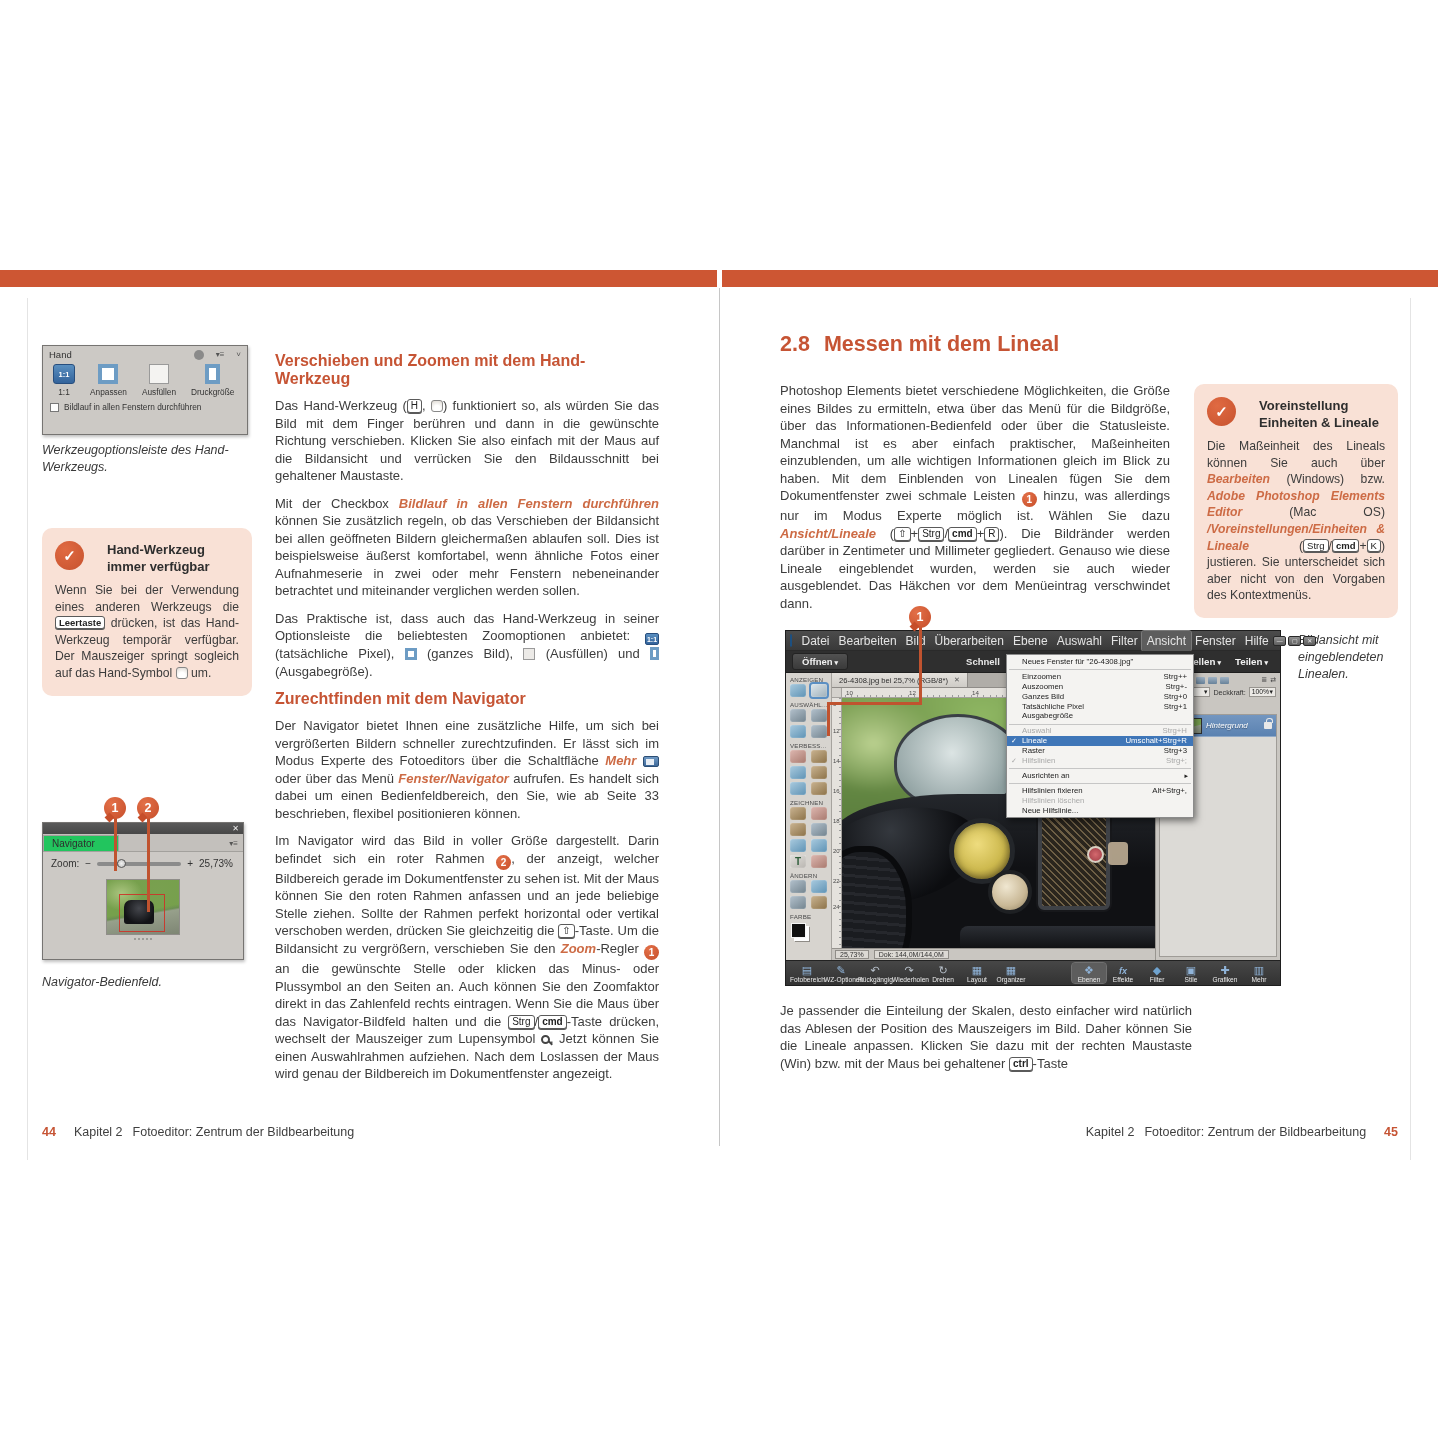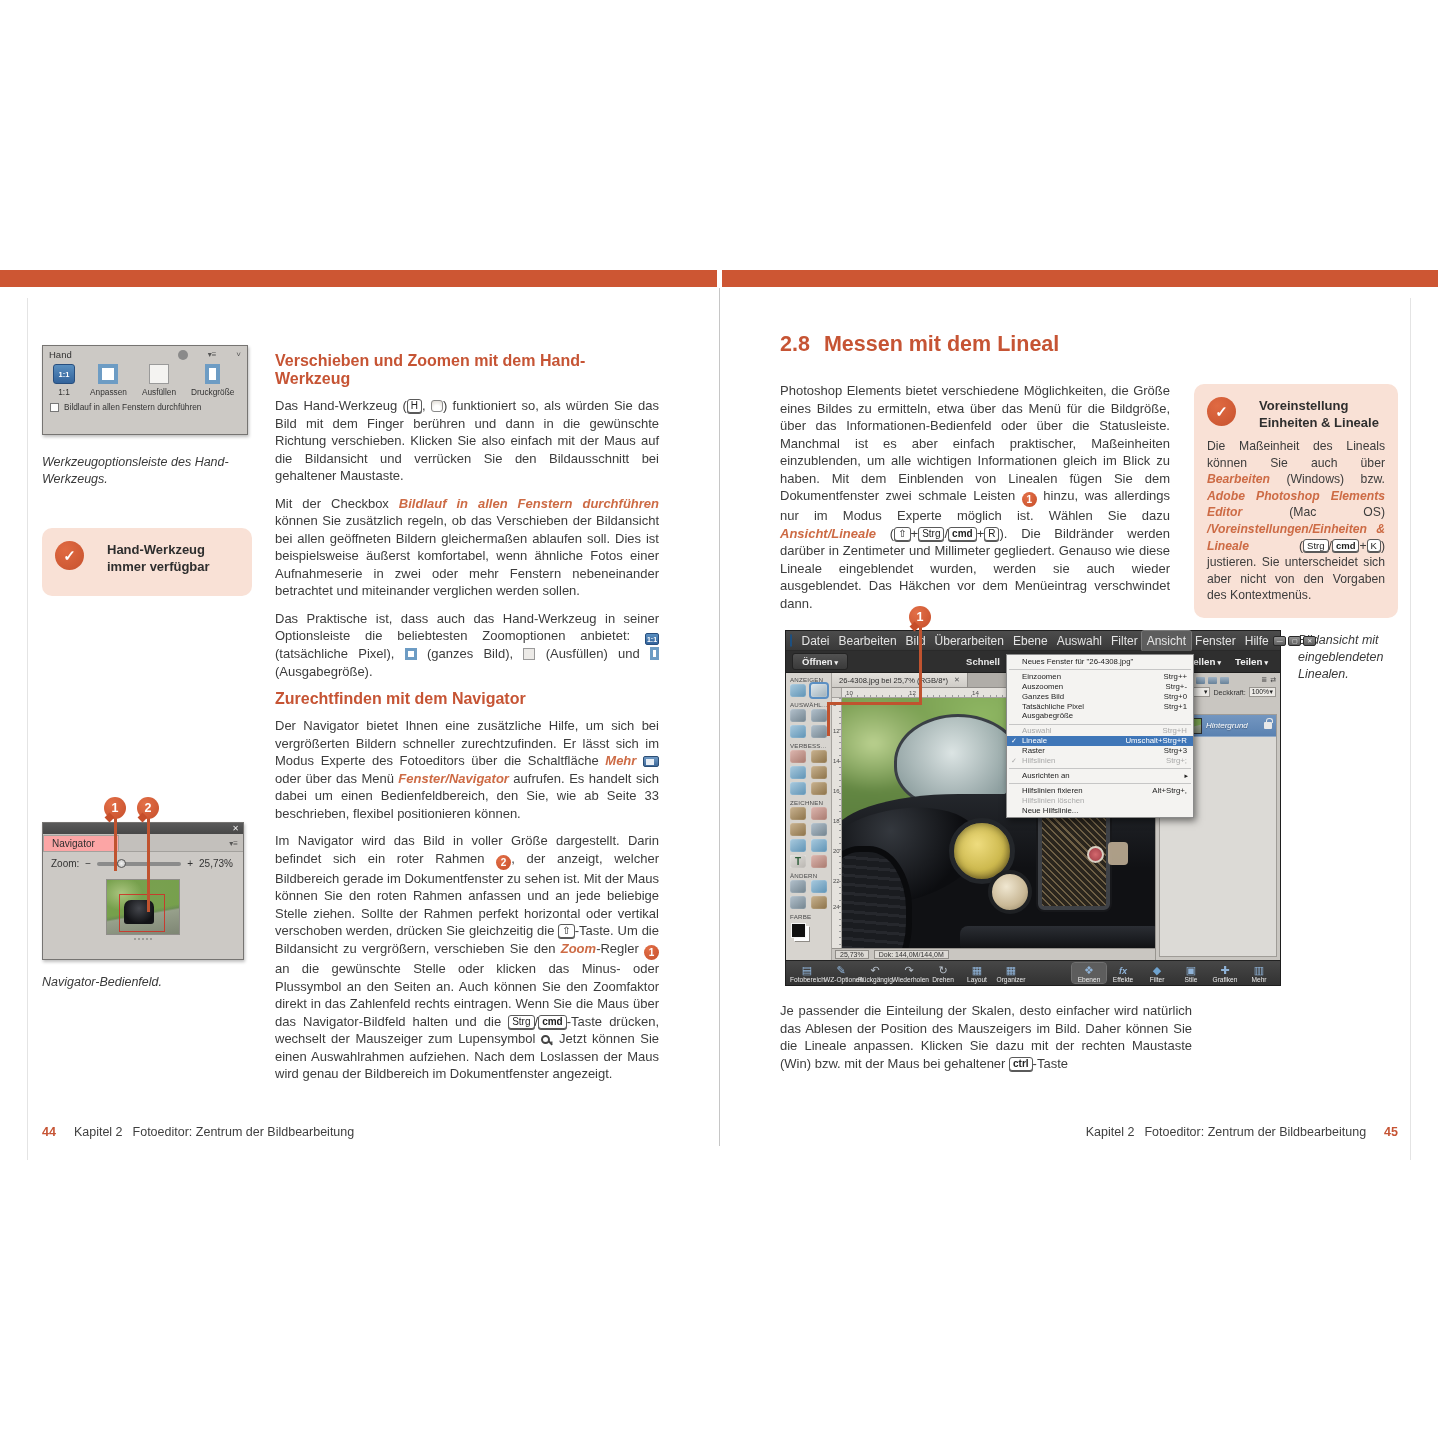--- a/index.html
+++ b/index.html
@@ -37,38 +37,38 @@
 .tip-title{font-weight:bold;font-size:13px;line-height:16.5px;color:#2e2e2e;padding-top:1px}
 .tip-body{font-size:12.2px;line-height:16.6px;text-align:justify;color:#3c3c3c}
 .tip-body .key{font-size:9.5px;line-height:11px}
 
 .pin{position:absolute;width:22px;height:22px;border-radius:50%;background:radial-gradient(circle at 35% 30%,#e37048,#c64e2a);color:#fff;font-weight:bold;font-size:12.5px;display:flex;align-items:center;justify-content:center;z-index:7}
 .pin::after{content:"";position:absolute;left:2px;bottom:-2px;width:7px;height:7px;background:#c64e2a;transform:rotate(45deg);z-index:-1}
 .cline{position:absolute;background:#c0532f;z-index:6}
 
 .ui-panel{position:absolute;background:#ccc9c5;border:1px solid #767472;box-shadow:1px 2px 3px rgba(0,0,0,.25)}
 
-.hp-title{display:flex;align-items:center;font-size:9.5px;color:#333;padding:3px 6px 2px;gap:20px}
+.hp-title{display:flex;align-items:center;font-size:9.5px;color:#333;padding:3px 6px 2px;gap:12px}
 .hp-sp{flex:1}
 .hp-mi{font-size:8px;color:#555}
 .hp-qm{width:10px;height:10px;border-radius:50%;background:#8a8a8a;color:#fff;font-size:7px;text-align:center;line-height:10px}
 .hp-btns{display:flex;gap:15px;padding:2px 10px 0}
 .hp-btn{text-align:center;font-size:8.3px;color:#333}
 .hp-ic{margin:0 auto 3px}
 .ic-11{width:22px;height:20px;background:linear-gradient(#5a8fc0,#33639b);border:1px solid #274e7e;border-radius:3px;color:#fff;font-size:7.5px;font-weight:bold;line-height:19px;text-align:center}
 .ic-fit{width:20px;height:20px;background:#fff;border:4px solid #6d9cc4}
 .ic-fill{width:20px;height:20px;background:#f4f3f1;border:1px solid #9a9a9a}
 .ic-print{width:15px;height:20px;background:#fff;border:4px solid #6d9cc4}
 .hp-check{display:flex;align-items:center;gap:5px;padding:5px 7px;font-size:8.3px;color:#333}
 .cb{width:9px;height:9px;border:1px solid #777;background:#fdfdfd}
 
 .nv-strip{height:11px;background:linear-gradient(#5a5a5a,#474747);display:flex;justify-content:flex-end;align-items:center;padding:0 4px}
 .nv-x{color:#eee;font-size:8px;line-height:8px}
 .nv-tabs{height:18px;background:#c3c0bc;display:flex;align-items:flex-end;border-bottom:1px solid #a3a19d}
-.nv-tab{width:76px;background:#fca5a5;border:1px solid #a3a19d;border-bottom:none;font-size:10px;color:#2e2e2e;padding:2px 8px 2px}
+.nv-tab{width:76px;background:#22c55e;border:1px solid #a3a19d;border-bottom:none;font-size:10px;color:#2e2e2e;padding:2px 8px 2px}
 .nv-mi{margin-left:auto;font-size:8px;color:#555;padding:0 5px 3px}
 .nv-zoom{display:flex;align-items:center;gap:6px;padding:6px 8px 2px;font-size:10px;color:#333}
 .nv-track{position:relative;width:84px;height:4px;background:#8b8b8b;border-radius:2px}
 .nv-thumbb{position:absolute;left:24%;top:-3px;width:9px;height:9px;border-radius:50%;background:radial-gradient(#f0f0f0,#bdbdbd);border:1px solid #555}
 .nv-art{width:74px;height:56px;margin:8px auto 0;border:1px solid #8f8d89;position:relative;overflow:hidden;background:radial-gradient(30px 24px at 20% 25%,#aac47f,transparent 70%),radial-gradient(40px 30px at 70% 20%,#79a050,transparent 70%),linear-gradient(170deg,#76a04c 55%,#6c8f52 60%,#97a08b 63%,#7e8674)}
 .nv-art::after{content:"";position:absolute;left:17px;top:20px;width:30px;height:24px;background:radial-gradient(circle at 50% 35%,#44464c,#121316 70%);border-radius:7px 7px 3px 3px}
 .nv-art::before{content:"";position:absolute;left:12px;top:14px;width:44px;height:36px;border:1px solid rgba(205,50,40,.9);z-index:2}
 .nv-grip{height:8px;display:flex;justify-content:center;align-items:center;gap:2px}
 .nv-grip i{width:2px;height:2px;background:#8e8c88;border-radius:50%}
 
@@ -202,30 +202,31 @@
       <div class="hp-btn">
         <div class="hp-ic ic-print"></div>
         <span>Druckgröße</span>
       </div>
     </div>
     <div class="hp-check">
       <span class="cb"></span>
       <span>Bildlauf in allen Fenstern durchführen</span>
     </div>
   </div>
-  <div class="caption" style="left:42px;top:454px;width:195px">Werkzeugoptionsleiste des Hand-Werkzeugs.</div>
+  <div class="caption" style="left:42px;top:442px;width:195px">Werkzeugoptionsleiste des Hand-Werkzeugs.</div>
 
   <div class="tipbox" style="left:42px;top:528px;width:210px">
     <div class="tip-head">
       <div class="tip-check"></div>
       <div class="tip-title">
         <div>Hand-Werkzeug</div>
         <div>immer verfügbar</div>
       </div>
     </div>
+    <div class="tip-body"><span>Wenn Sie bei der Verwendung eines anderen Werkzeugs die </span><span class="key keyb">Leertaste</span><span> drücken, ist das Hand-Werkzeug temporär verfügbar. Der Mauszeiger springt sogleich auf das Hand-Symbol </span><span class="ii hand-icon"></span><span> um.</span></div>
   </div>
 
   <div class="cline" style="left:114px;top:816px;width:3px;height:55px"></div>
   <div class="cline" style="left:147px;top:816px;width:3px;height:96px"></div>
   <div class="pin" style="left:104px;top:797px">1</div>
   <div class="pin" style="left:137px;top:797px">2</div>
 
   <div class="ui-panel" style="left:42px;top:822px;width:202px;height:138px;z-index:5">
     <div class="nv-strip">
         <span class="nv-x">✕</span>

